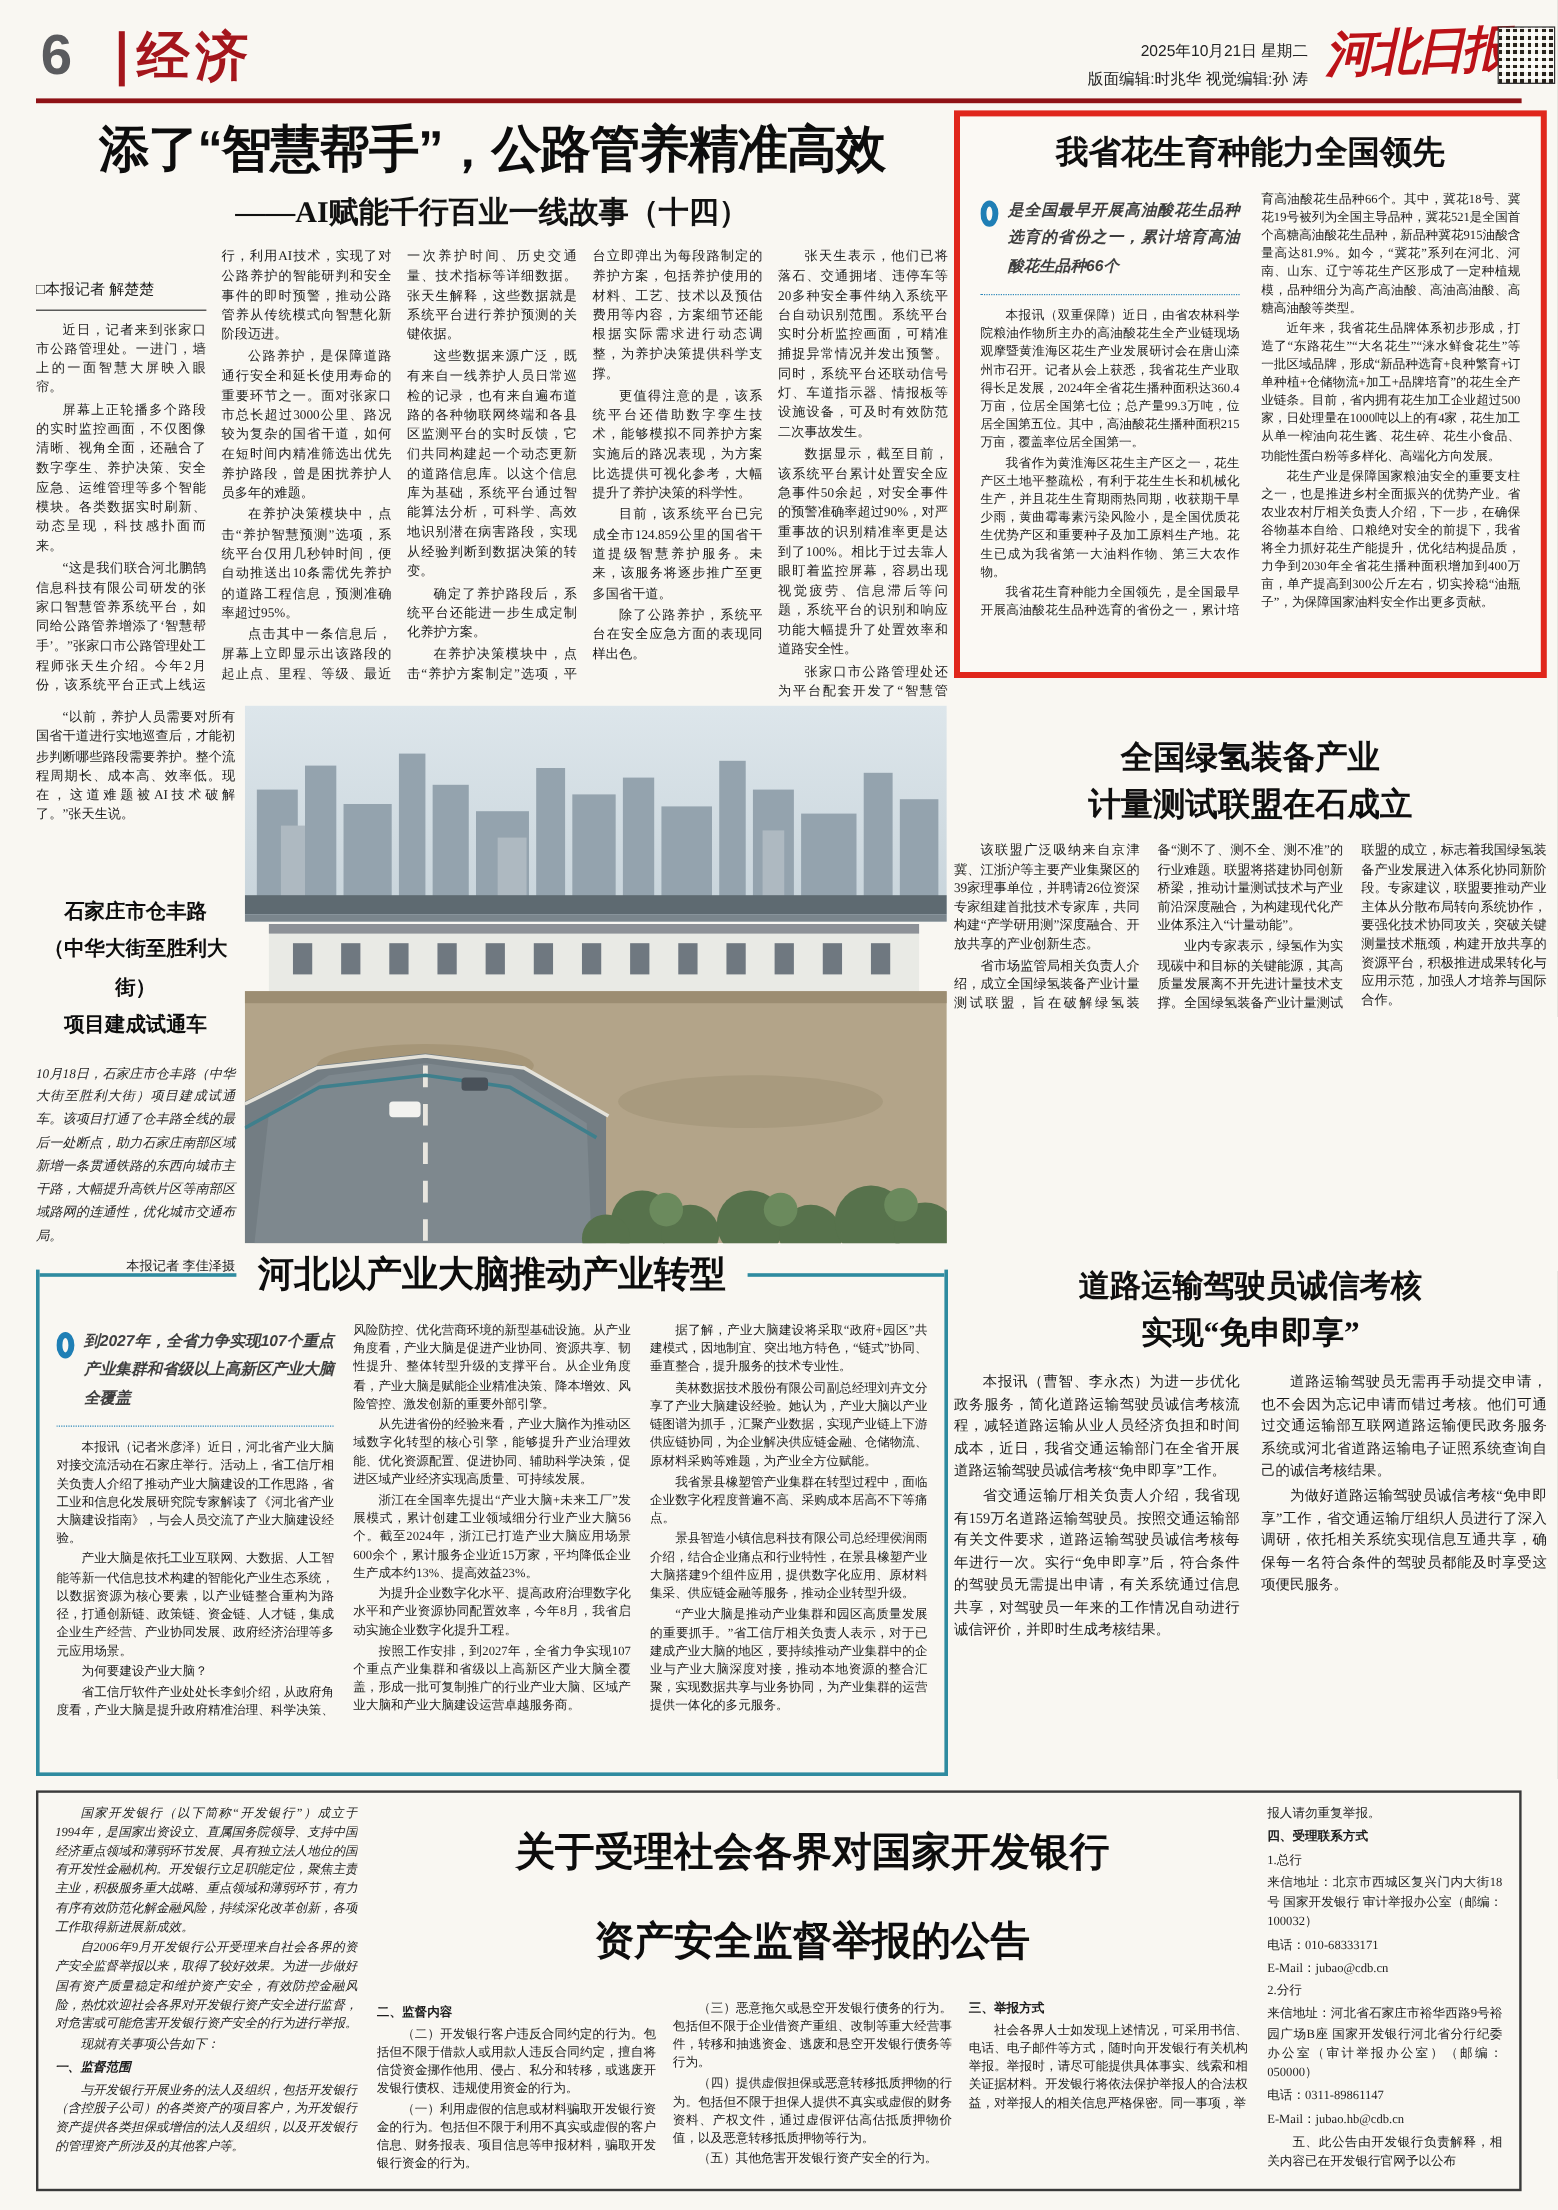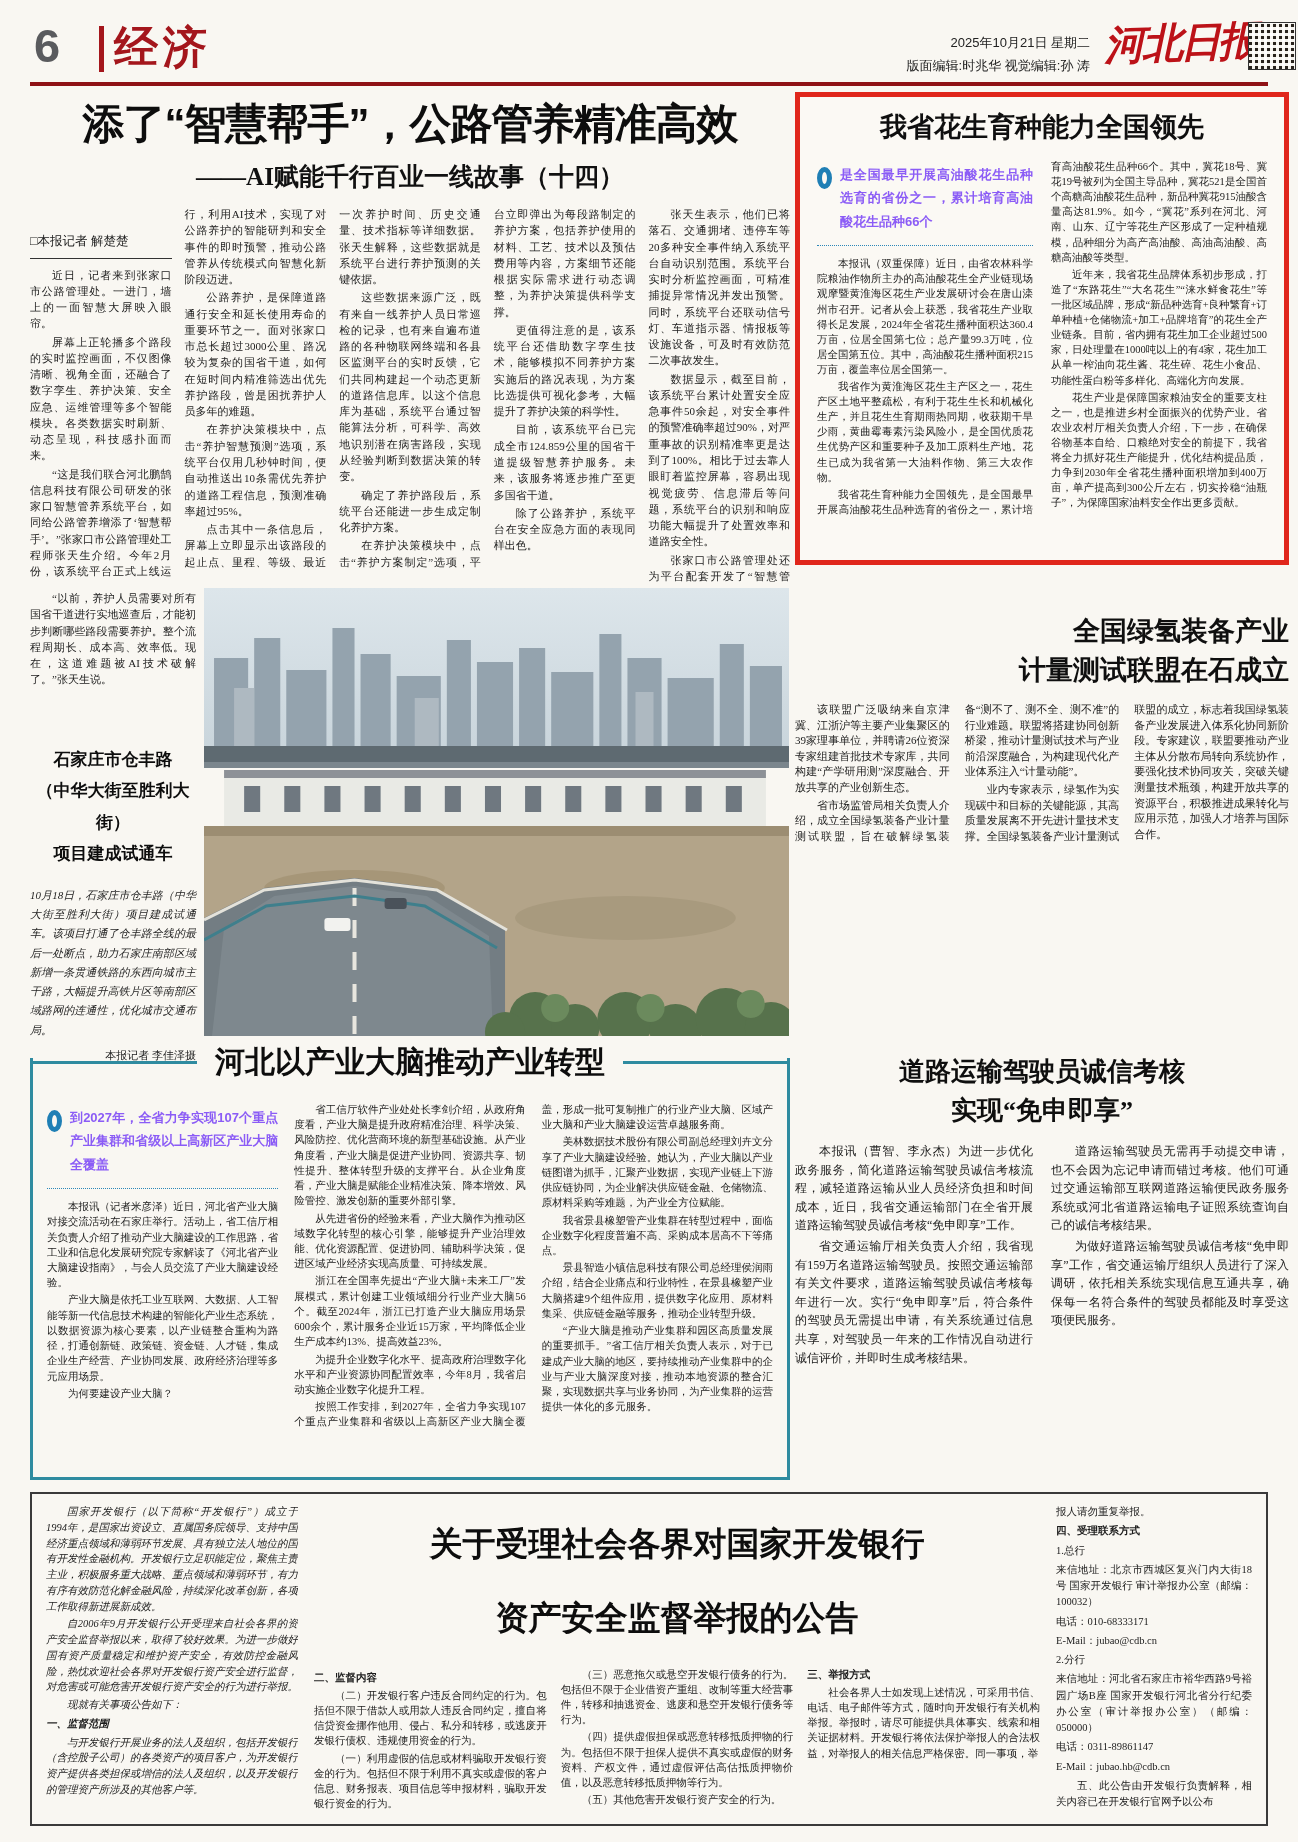--- a/index.html
+++ b/index.html
@@ -32,33 +32,33 @@
   .byline{text-indent:0;font-weight:normal;font-size:12.5px;border-bottom:1.5px solid #333;
           padding:26px 0 7px 0;margin-bottom:8px;break-inside:avoid;
           font-family:"Liberation Sans","DejaVu Sans",sans-serif;}
   .lead-cont{left:30px;top:590px;width:166px;height:100px;font-size:11px;line-height:1.48;text-align:justify;overflow:hidden;}
   
   .peanut{left:795px;top:92px;width:494px;height:473px;border:5px solid #e0271c;background:#fbf9f4;box-sizing:border-box;}
   .peanut-h{position:absolute;left:0;top:12px;width:100%;text-align:center;font-size:27px;font-weight:bold;color:#0f0f0f;}
   .peanut-body{position:absolute;left:17px;right:17px;top:62px;bottom:12px;column-count:2;column-gap:18px;
                font-size:10.5px;line-height:1.44;text-align:justify;overflow:hidden;}
   .blurb{break-inside:avoid;border-bottom:1.5px dotted #2b87b8;padding:4px 0 12px 0;margin-bottom:10px;
-         font-weight:bold;font-size:13px;line-height:1.8;color:#8b5cf6;
-         font-family:"Liberation Sans","DejaVu Sans",sans-serif;display:flex;gap:8px;}
+         font-weight:bold;font-size:13px;line-height:1.8;color:#404040;
+         font-family:"Liberation Sans","DejaVu Sans",sans-serif;display:flex;gap:8px;font-style:italic;}
   .blurb .ring{flex:0 0 15px;width:15px;height:15px;border:5px solid #1f7fb5;border-radius:50%;
                box-sizing:border-box;margin-top:4px;width:22px;height:22px;}
   .blurb .btxt{text-indent:0;}
   
   .photo{left:204px;top:588px;width:585px;height:448px;}
   .capblock{left:30px;top:744px;width:166px;}
   .captitle{font-size:17px;font-weight:bold;line-height:1.85;text-align:center;color:#0d0d0d;}
   .captext{margin-top:16px;font-size:11px;line-height:1.75;text-align:justify;font-style:italic;color:#1f1f1f;}
   .capcredit{margin-top:6px;font-size:11px;text-align:right;font-style:normal;}
   
-  .hyd-h{left:795px;top:612px;width:494px;text-align:right;font-size:27px;font-weight:bold;line-height:1.45;color:#0f0f0f;}
+  .hyd-h{left:795px;top:612px;width:494px;text-align:center;font-size:27px;font-weight:bold;line-height:1.45;color:#0f0f0f;}
   .hyd-body{left:795px;top:702px;width:494px;height:332px;column-count:3;column-gap:15px;
             font-size:11px;line-height:1.42;text-align:justify;overflow:hidden;}
   
   .brain-hrow{left:33px;top:1042px;width:754px;display:flex;align-items:center;}
   .brain-hrow .hline{flex:1;height:3px;background:#2f8ba0;}
   .brain-hrow .htxt{padding:0 18px;font-size:30px;font-weight:bold;color:#0d0d0d;white-space:nowrap;}
   .brainbox{left:30px;top:1058px;width:760px;height:422px;border:3px solid #2f8ba0;border-top:0;box-sizing:border-box;}
   .brain-body{position:absolute;left:14px;right:14px;top:44px;bottom:12px;column-count:3;column-gap:16px;
               font-size:10.5px;line-height:1.45;text-align:justify;overflow:hidden;}
   
@@ -252,20 +252,21 @@
       </div>
       <div>
           <p>本报讯（记者米彦泽）近日，河北省产业大脑对接交流活动在石家庄举行。活动上，省工信厅相关负责人介绍了推动产业大脑建设的工作思路，省工业和信息化发展研究院专家解读了《河北省产业大脑建设指南》，与会人员交流了产业大脑建设经验。</p>
           <p>产业大脑是依托工业互联网、大数据、人工智能等新一代信息技术构建的智能化产业生态系统，以数据资源为核心要素，以产业链整合重构为路径，打通创新链、政策链、资金链、人才链，集成企业生产经营、产业协同发展、政府经济治理等多元应用场景。</p>
           <p>为何要建设产业大脑？</p>
           <p>省工信厅软件产业处处长李剑介绍，从政府角度看，产业大脑是提升政府精准治理、科学决策、风险防控、优化营商环境的新型基础设施。从产业角度看，产业大脑是促进产业协同、资源共享、韧性提升、整体转型升级的支撑平台。从企业角度看，产业大脑是赋能企业精准决策、降本增效、风险管控、激发创新的重要外部引擎。</p>
           <p>从先进省份的经验来看，产业大脑作为推动区域数字化转型的核心引擎，能够提升产业治理效能、优化资源配置、促进协同、辅助科学决策，促进区域产业经济实现高质量、可持续发展。</p>
           <p>浙江在全国率先提出“产业大脑+未来工厂”发展模式，累计创建工业领域细分行业产业大脑56个。截至2024年，浙江已打造产业大脑应用场景600余个，累计服务企业近15万家，平均降低企业生产成本约13%、提高效益23%。</p>
           <p>为提升企业数字化水平、提高政府治理数字化水平和产业资源协同配置效率，今年8月，我省启动实施企业数字化提升工程。</p>
           <p>按照工作安排，到2027年，全省力争实现107个重点产业集群和省级以上高新区产业大脑全覆盖，形成一批可复制推广的行业产业大脑、区域产业大脑和产业大脑建设运营卓越服务商。</p>
+          <p>据了解，产业大脑建设将采取“政府+园区”共建模式，因地制宜、突出地方特色，“链式”协同、垂直整合，提升服务的技术专业性。</p>
           <p>美林数据技术股份有限公司副总经理刘卉文分享了产业大脑建设经验。她认为，产业大脑以产业链图谱为抓手，汇聚产业数据，实现产业链上下游供应链协同，为企业解决供应链金融、仓储物流、原材料采购等难题，为产业全方位赋能。</p>
           <p>我省景县橡塑管产业集群在转型过程中，面临企业数字化程度普遍不高、采购成本居高不下等痛点。</p>
           <p>景县智造小镇信息科技有限公司总经理侯润雨介绍，结合企业痛点和行业特性，在景县橡塑产业大脑搭建9个组件应用，提供数字化应用、原材料集采、供应链金融等服务，推动企业转型升级。</p>
           <p>“产业大脑是推动产业集群和园区高质量发展的重要抓手。”省工信厅相关负责人表示，对于已建成产业大脑的地区，要持续推动产业集群中的企业与产业大脑深度对接，推动本地资源的整合汇聚，实现数据共享与业务协同，为产业集群的运营提供一体化的多元服务。</p>
         </div>
     </div>
   </div>
 
   <div class="abs exam-h">
     <div>道路运输驾驶员诚信考核</div>

